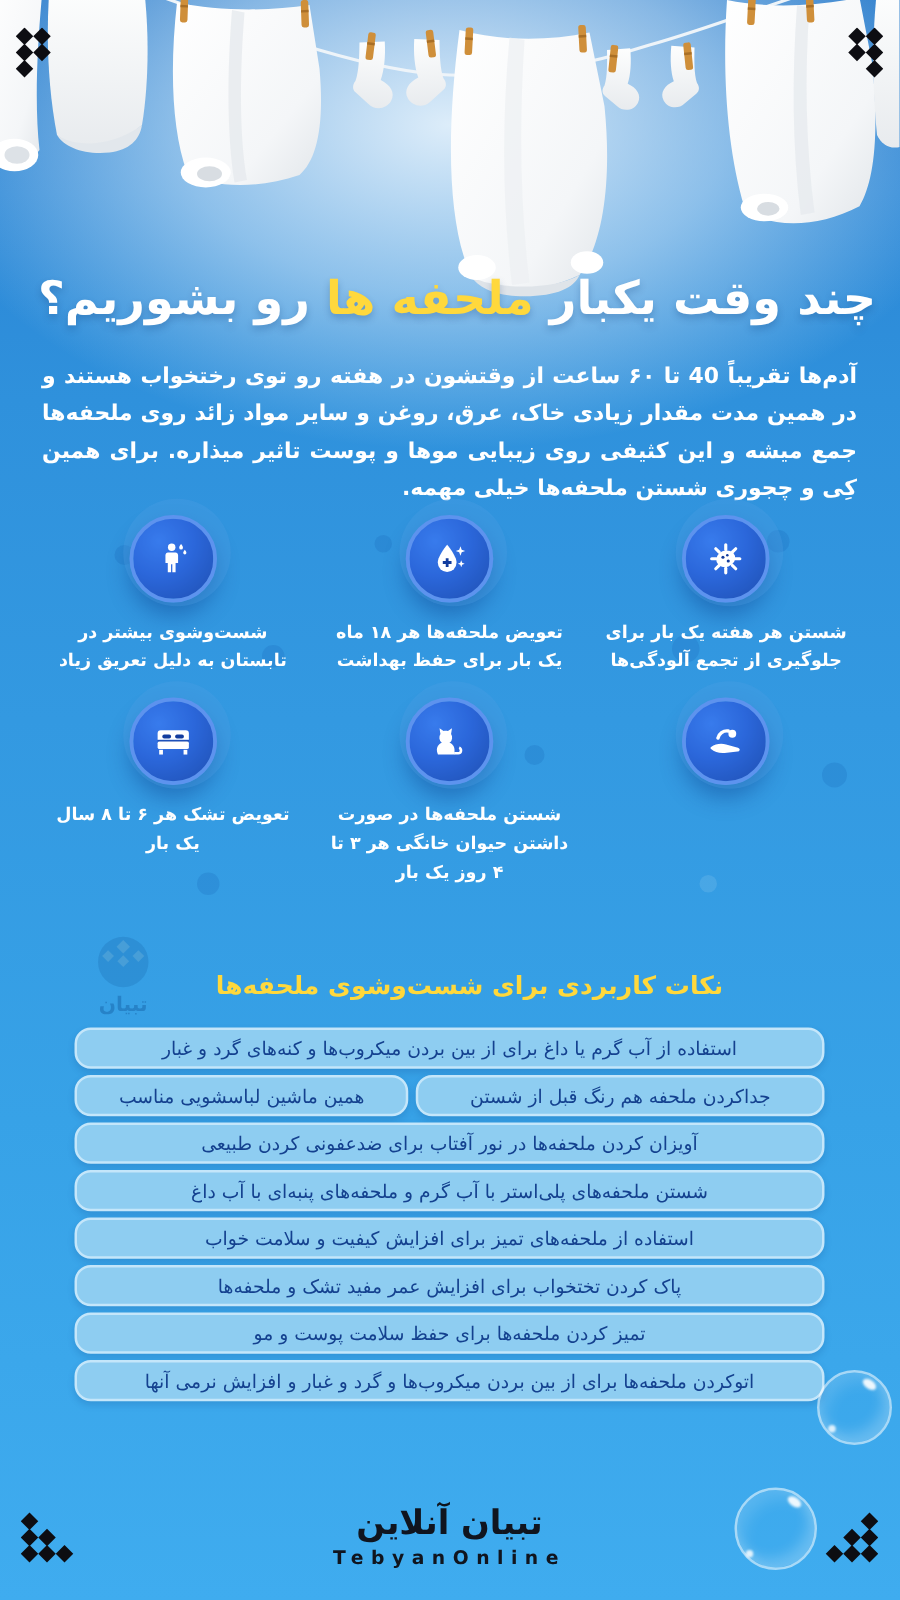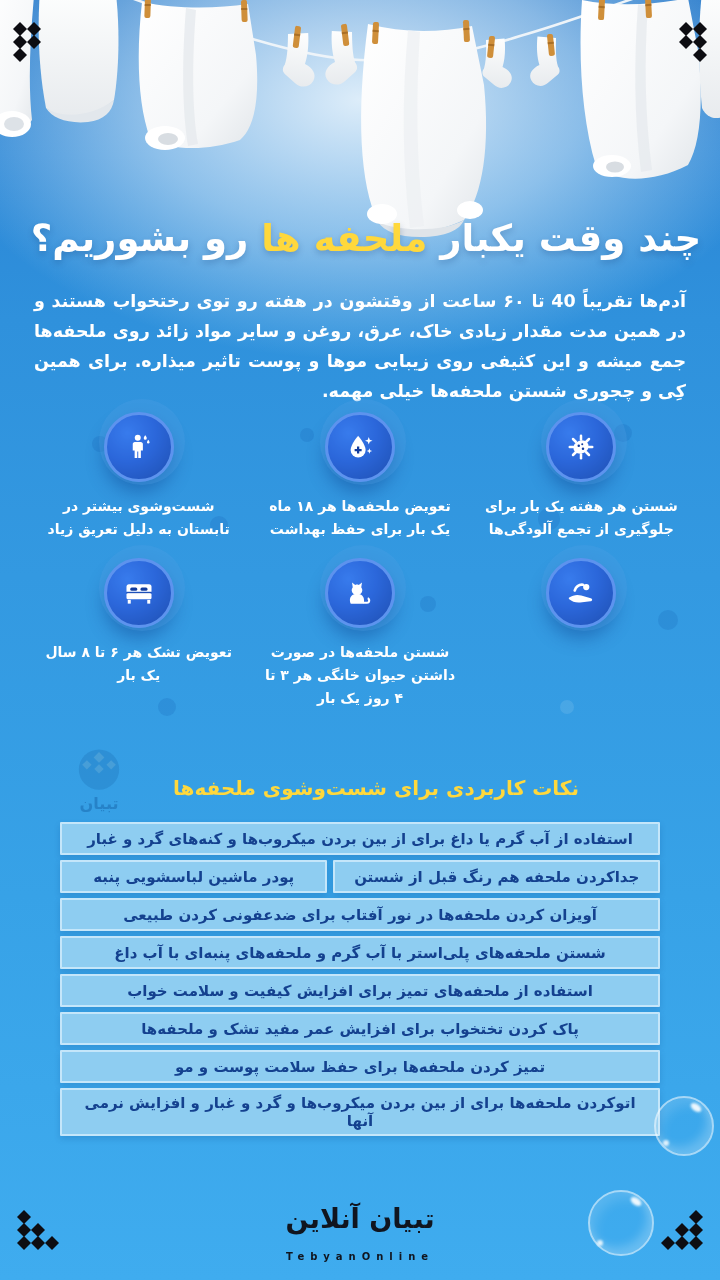--- a/index.html
+++ b/index.html
@@ -36,30 +36,30 @@
   .fact-caption{font-size:14px;font-weight:bold;color:#fff;line-height:1.62;}
 
   .watermark{position:absolute;top:744px;left:58px;width:82px;opacity:.55;}
 
   .tips-heading{position:absolute;top:776px;left:0;right:0;text-align:center;
     font-size:20px;font-weight:bold;color:#ffd83c;padding-left:32px;}
 
   .tips{position:absolute;top:822px;right:60px;left:60px;
     display:flex;flex-direction:column;gap:5px;}
   .tip-row{display:flex;gap:6px;}
-  .tip{background:#8ecdf1;border:2px solid #c4e6fa;border-radius:1px;
+  .tip{background:#8ecdf1;border:2px solid #c4e6fa;border-radius:13px;
     min-height:33px;display:flex;align-items:center;justify-content:center;
-    text-align:center;padding:4px 12px;font-size:15px;font-weight:bold;
+    text-align:center;padding:4px 12px;font-size:15px;font-weight:normal;
     color:#14418f;box-shadow:0 3px 6px rgba(10,60,130,.18);box-sizing:border-box;}
   .tip-row .tip.wide{flex:1.11;}
   .tip-row .tip.narrow{flex:.89;}
 
   .footer{position:absolute;top:1203px;left:0;right:0;text-align:center;color:#10151f;}
   .brand-fa{font-size:27px;font-weight:900;line-height:1.2;}
-  .brand-en{font-size:10px;font-weight:bold;letter-spacing:6px;direction:ltr;margin-top:16px;}
+  .brand-en{font-size:15px;font-weight:bold;letter-spacing:6px;direction:ltr;margin-top:2px;}
 
   .corner{position:absolute;width:44px;height:44px;}
   .corner.tl{top:22px;left:13px;}
   .corner.tr{top:22px;right:13px;}
   .corner.bl{bottom:28px;left:17px;}
   .corner.br{bottom:28px;right:17px;}
 
   .bubble{position:absolute;border-radius:50%;
     border:2px solid rgba(255,255,255,.55);
     box-shadow:inset -5px -7px 10px rgba(255,255,255,.22), inset 5px 7px 12px rgba(255,255,255,.14);}
@@ -283,21 +283,21 @@
       <text x="30" y="48" font-size="12" text-anchor="middle" fill="#115a9e" opacity=".75" font-weight="bold">تبیان</text>
     </svg>
   </div>
 
   <div class="tips-heading">نکات کاربردی برای شست‌وشوی ملحفه‌ها</div>
 
   <div class="tips">
     <div class="tip">استفاده از آب گرم یا داغ برای از بین بردن میکروب‌ها و کنه‌های گرد و غبار</div>
     <div class="tip-row">
       <div class="tip wide">جداکردن ملحفه هم رنگ قبل از شستن</div>
-      <div class="tip narrow">پودر ماشین لباسشویی پنبه</div>
+      <div class="tip narrow">همین ماشین لباسشویی مناسب</div>
     </div>
     <div class="tip">آویزان کردن ملحفه‌ها در نور آفتاب برای ضدعفونی کردن طبیعی</div>
     <div class="tip">شستن ملحفه‌های پلی‌استر با آب گرم و ملحفه‌های پنبه‌ای با آب داغ</div>
     <div class="tip">استفاده از ملحفه‌های تمیز برای افزایش کیفیت و سلامت خواب</div>
     <div class="tip">پاک کردن تختخواب برای افزایش عمر مفید تشک و ملحفه‌ها</div>
     <div class="tip">تمیز کردن ملحفه‌ها برای حفظ سلامت پوست و مو</div>
     <div class="tip">اتوکردن ملحفه‌ها برای از بین بردن میکروب‌ها و گرد و غبار و افزایش نرمی آنها</div>
   </div>
 
   <div class="footer">

